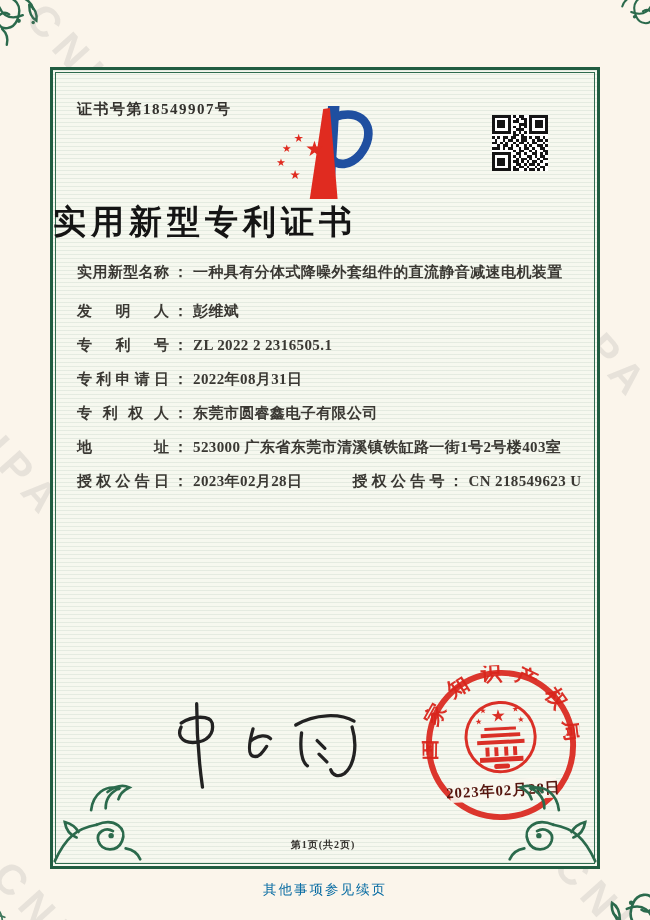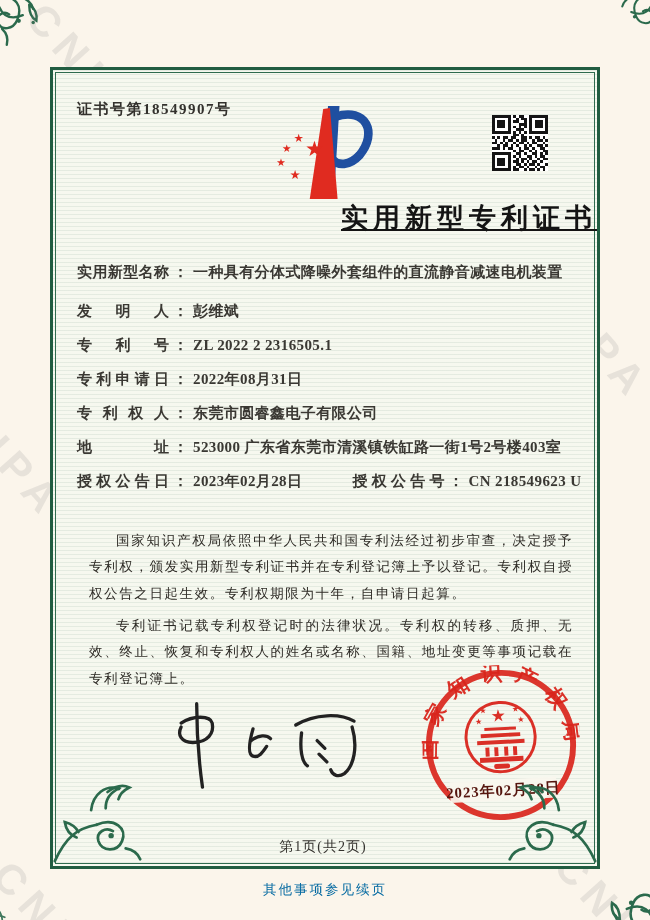--- a/index.html
+++ b/index.html
@@ -41,22 +41,22 @@
   }
   .logo { position:absolute; left:216px; top:36px; width:118px; height:96px; }
   .qr {
     position:absolute; left:439px; top:45px; width:56px; height:56px;
     display:grid; grid-template-columns:repeat(21,1fr); grid-template-rows:repeat(21,1fr);
     background:#fff;
   }
   .qm { background:transparent; } .qm.on { background:#151515; }
 
   .title {
-    position:absolute; left:0; right:0; top:130px; text-align:right;
-    font-size:27px; font-weight:bold; letter-spacing:5px; color:#141414;text-decoration:underline;
+    position:absolute; left:0; right:0; top:130px; text-align:left;
+    font-size:33px; font-weight:bold; letter-spacing:5px; color:#141414;
   }
 
   
   .rows { position:absolute; left:24px; right:14px; top:193px; }
   .frow { display:flex; align-items:baseline; font-size:15px; font-weight:600; color:#3a3833; }
   .frow + .frow { margin-top:15px; }
   .frow.gap-big { margin-top:20px; }
   .flabel {
     display:inline-block; width:92px; text-align-last:justify; text-justify:inter-character;
     flex:none;
@@ -77,21 +77,21 @@
   .signoff { position:absolute; left:38px; top:656px; font-size:15px; color:#2c2a26; letter-spacing:3px; }
   .signoff .line2 { margin-top:17px; }
   .signature { position:absolute; left:100px; top:622px; width:235px; height:102px; }
 
   
   .seal { position:absolute; left:369px; top:595px; width:158px; height:160px; transform:rotate(-3deg); }
 
   
   .page-num {
     position:absolute; left:0; right:4px; top:768px; text-align:center;
-    font-size:14px; color:#33312d; letter-spacing:1px; font-weight:400;
+    font-size:10px; color:#33312d; letter-spacing:1px; font-weight:700;
   }
   .foot-note {
     position:absolute; left:0; right:0; top:881px; text-align:center;
     font-size:13.5px; color:#0369a1; letter-spacing:2px; z-index:3;
   }
 
   
   .lace { position:absolute; z-index:1; color:#2B6A4C; }
   .lace.tl { left:-6px; top:-8px; }
   .lace.tr { right:-6px; top:-8px; transform:scaleX(-1); }
@@ -673,24 +673,20 @@
             <span class="fcolon">：</span>
           <span class="fvalue">2023年02月28日</span>
           <span class="pair2">
             <span class="flabel">授权公告号</span>
               <span class="fcolon">：</span>
             <span class="fvalue">CN 218549623 U</span>
           </span>
         </div>
       </div>
 
-      <div class="paras">
-        <p>国家知识产权局依照中华人民共和国专利法经过初步审查，决定授予专利权，颁发实用新型专利证书并在专利登记簿上予以登记。专利权自授权公告之日起生效。专利权期限为十年，自申请日起算。</p>
-        <p>专利证书记载专利权登记时的法律状况。专利权的转移、质押、无效、终止、恢复和专利权人的姓名或名称、国籍、地址变更等事项记载在专利登记簿上。</p>
-      </div>
 
 
       <svg class="signature" viewBox="0 0 240 105">
         <g fill="none" stroke="#222" stroke-width="3.4" stroke-linecap="round">
           <path d="M28,32 C40,24 58,24 60,32 C62,42 56,52 40,52 C28,52 24,44 28,36"></path>
           <path d="M44,12 C44,40 46,70 50,98"></path>
           <path d="M102,38 C98,52 96,64 102,66 C108,68 112,62 116,56"></path>
           <path d="M100,50 C108,44 116,44 120,48"></path>
           <path d="M146,34 C166,22 192,22 206,30"></path>
           <path d="M152,42 C150,58 152,72 158,76"></path>

